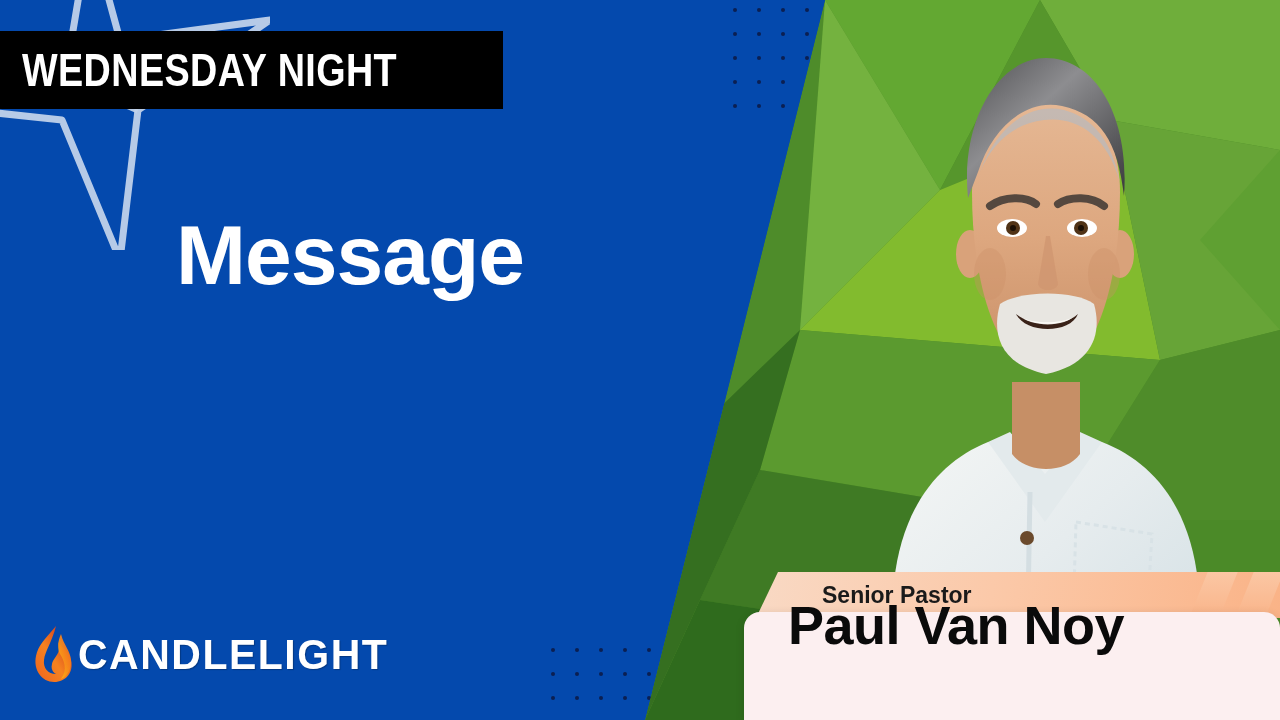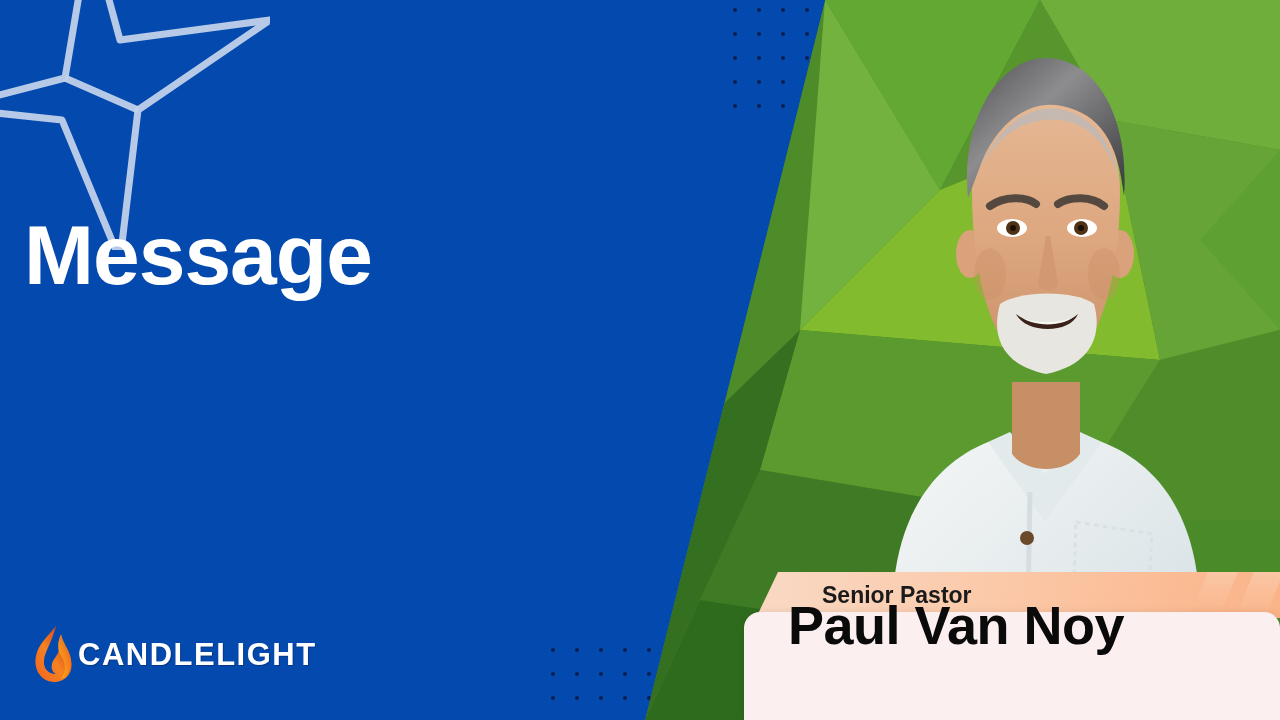--- a/index.html
+++ b/index.html
@@ -25,27 +25,27 @@
   .portrait{position:absolute;left:880px;top:22px;width:330px;height:698px;}
   .portrait svg{display:block;width:330px;height:698px;}
 
   
   .banner{position:absolute;left:0;top:31px;height:78px;background:#000;
     display:flex;align-items:center;padding:0 24px 0 22px;}
   .banner-text{color:#fff;font-size:46px;font-weight:700;letter-spacing:.5px;
     line-height:1;transform:scaleX(.82);transform-origin:left center;white-space:nowrap;}
 
   
-  .title-block{position:absolute;left:0;top:196px;width:700px;text-align:left;padding-left:24px;}
+  .title-block{position:absolute;left:0;top:196px;width:700px;text-align:center;}
   .title-line{color:#fff;font-weight:700;font-size:84px;line-height:1.42;letter-spacing:-1px;}
 
   
   .logo{position:absolute;left:30px;top:624px;display:flex;align-items:center;gap:2px;}
   .logo svg{display:block;}
-  .logo-text{color:#fff;font-size:31px;font-weight:700;letter-spacing:1.5px;
+  .logo-text{color:#fff;font-size:41px;font-weight:700;letter-spacing:1.5px;
     transform:scaleY(1.02);text-shadow:1px 1px 1px rgba(0,0,0,.25);}
 
   
   .nameplate{position:absolute;left:736px;top:572px;width:544px;height:148px;}
   .np-bar{position:absolute;left:20px;top:0;width:524px;height:46px;
     background:linear-gradient(100deg,#f9d9c4 0%,#fbc9a9 45%,#fab387 100%);
     clip-path:polygon(22px 0,524px 0,524px 46px,0 46px);}
   .np-bar-label{position:absolute;left:86px;top:8px;width:330px;height:30px;
     display:flex;align-items:center;color:#1a1a1a;font-size:23px;font-weight:700;}
   .np-stripes{position:absolute;left:338px;top:0;width:206px;height:46px;overflow:hidden;}
@@ -210,20 +210,23 @@
                C118 342 112 310 120 282 Z" fill="#e8e6e1"></path>
 
       <path d="M136 292 C154 306 182 306 198 292 C190 312 146 312 136 292 Z" fill="#3a2218"></path>
       <path d="M140 295 C156 304 180 304 194 295 C180 302 154 302 140 295 Z" fill="#fdfcf8"></path>
 
       <ellipse cx="110" cy="252" rx="16" ry="26" fill="#cb9067" opacity=".35"></ellipse>
       <ellipse cx="224" cy="252" rx="16" ry="26" fill="#cb9067" opacity=".35"></ellipse>
     </svg>
   </div>
 
+  <div class="banner">
+    <span class="banner-text">WEDNESDAY NIGHT</span>
+  </div>
 
   <div class="title-block">
     <div class="title-line">Message</div>
   </div>
 
   <div class="logo">
     <svg width="46" height="62" viewBox="0 0 46 62">
       <defs>
         <linearGradient id="flameG" x1="0" y1="1" x2="1" y2="0">
           <stop offset="0%" stop-color="#f0631f"></stop>

